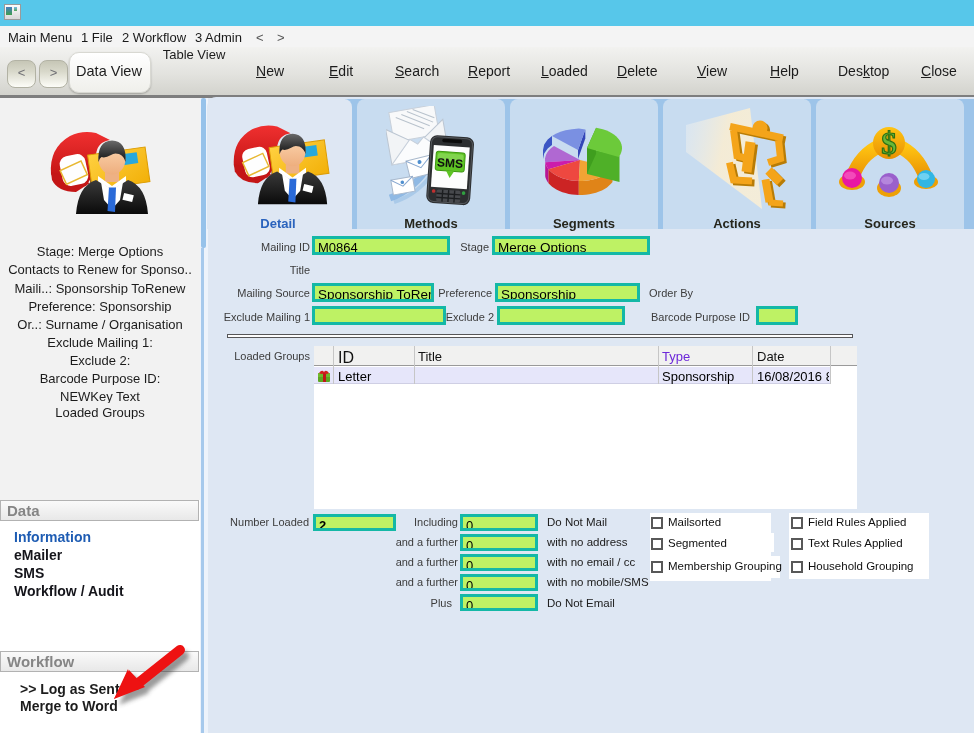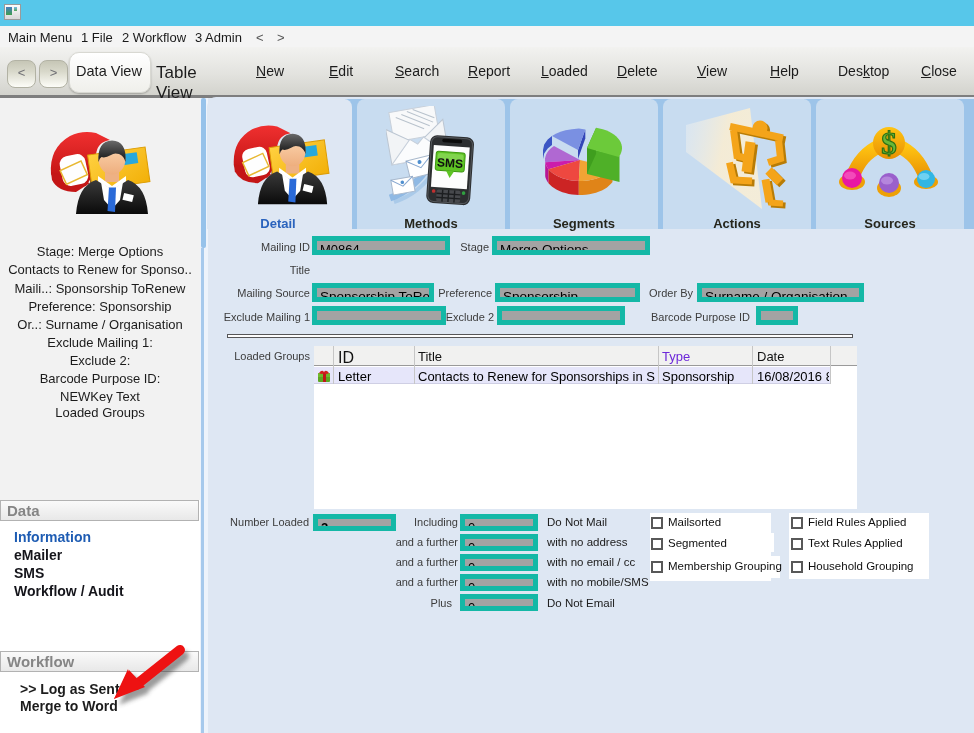--- a/index.html
+++ b/index.html
@@ -1,20 +1,20 @@
 <!DOCTYPE html>
 <html><head>
 <meta charset="utf-8">
 <style>
 html,body{margin:0;padding:0}
 #root{position:relative;width:974px;height:733px;overflow:hidden;
   font-family:"Liberation Sans",sans-serif;background:#dee7f3}
 .abs{position:absolute}
 .lbl{position:absolute;font-size:11px;color:#3c3c3c;text-align:right;white-space:nowrap}
-.inp{position:absolute;background:#a3a3a3;border:5px solid #14b8a6;font-size:13px;color:#000;
+.inp{position:absolute;background:#bef264;border:3px solid #14b8a6;font-size:13px;color:#000;
   white-space:nowrap;overflow:hidden;line-height:18px;padding-left:3px;box-sizing:border-box}
 .tablbl{position:absolute;font-size:13px;font-weight:bold;color:#26261c;text-align:center;width:148px}
 .sbline{position:absolute;width:200px;text-align:center;font-size:13px;color:#1c1c1c;
   height:13px;line-height:13.5px;overflow:hidden;white-space:nowrap}
 .mitem{position:absolute;font-size:13px;color:#1a1a1a;white-space:nowrap}
 .titem{position:absolute;font-size:14px;color:#1c1c1c;white-space:nowrap;top:63px}
 .cbx{position:absolute;width:12px;height:12px;background:#fff;border:2px solid #585858;box-sizing:border-box}
 .cbl{position:absolute;font-size:11.5px;color:#101010;white-space:nowrap}
 .nlb{position:absolute;font-size:11.5px;color:#202020;white-space:nowrap}
 </style>
@@ -37,21 +37,21 @@
 <div class="mitem" style="left:277px;top:30px;color:#555">&gt;</div>
 
 <div class="abs" style="left:0;top:47px;width:974px;height:48px;background:linear-gradient(#f2f2f0,#e3e3df 55%,#d3d3cd)"></div>
 <div class="abs" style="left:0;top:95px;width:974px;height:3px;background:#7e7e7e"></div>
 
 <div class="abs" style="left:7px;top:60px;width:27px;height:26px;border-radius:8px;background:linear-gradient(#c6c6b6,#d8d8ca 40%,#fdfdf8);border:1px solid #b2b2a4;color:#6f6f74;text-align:center;font-size:13px;line-height:24px">&lt;</div>
 <div class="abs" style="left:39px;top:60px;width:27px;height:26px;border-radius:8px;background:linear-gradient(#c6c6b6,#d8d8ca 40%,#fdfdf8);border:1px solid #b2b2a4;color:#6f6f74;text-align:center;font-size:13px;line-height:24px">&gt;</div>
 
 <div class="abs" style="left:69px;top:52px;width:80px;height:39px;border-radius:10px;background:linear-gradient(#ffffff,#efefeb);box-shadow:0 1px 2px rgba(0,0,0,0.25);border:1px solid #d8d8d2"></div>
 <div class="abs" style="left:69px;top:63px;width:80px;text-align:center;font-size:14.5px;color:#1c1c1c">Data View</div>
-<div class="abs" style="left:156px;top:63px;width:76px;font-size:17px;color:#1c1c1c">Table View</div>
+<div class="abs" style="left:156px;top:47px;width:76px;text-align:center;font-size:13px;color:#1c1c1c">Table View</div>
 <div class="titem" style="left:256px"><u>N</u>ew</div>
 <div class="titem" style="left:329px"><u>E</u>dit</div>
 <div class="titem" style="left:395px"><u>S</u>earch</div>
 <div class="titem" style="left:468px"><u>R</u>eport</div>
 <div class="titem" style="left:541px"><u>L</u>oaded</div>
 <div class="titem" style="left:617px"><u>D</u>elete</div>
 <div class="titem" style="left:697px"><u>V</u>iew</div>
 <div class="titem" style="left:770px"><u>H</u>elp</div>
 <div class="titem" style="left:838px">Des<u>k</u>top</div>
 <div class="titem" style="left:921px"><u>C</u>lose</div>
@@ -112,21 +112,20 @@
 <div class="lbl" style="left:400px;top:241px;width:89px">Stage</div>
 <div class="inp" style="left:492px;top:236px;width:158px;height:19px;font-size:13.5px">Merge Options</div>
 
 <div class="lbl" style="left:200px;top:264px;width:110px">Title</div>
 
 <div class="lbl" style="left:200px;top:287px;width:110px">Mailing Source</div>
 <div class="inp" style="left:312px;top:283px;width:122px;height:19px;font-size:13.5px">Sponsorship ToRen</div>
 <div class="lbl" style="left:400px;top:287px;width:92px">Preference</div>
 <div class="inp" style="left:495px;top:283px;width:145px;height:19px;font-size:13.5px">Sponsorship</div>
 <div class="lbl" style="left:600px;top:287px;width:93px">Order By</div>
-<div class="inp" style="left:697px;top:283px;width:167px;height:19px;font-size:13.5px">Surname / Organisation</div>
 
 <div class="lbl" style="left:200px;top:311px;width:110px">Exclude Mailing 1</div>
 <div class="inp" style="left:312px;top:306px;width:134px;height:19px"></div>
 <div class="lbl" style="left:400px;top:311px;width:94px">Exclude 2</div>
 <div class="inp" style="left:497px;top:306px;width:128px;height:19px"></div>
 <div class="lbl" style="left:600px;top:311px;width:150px">Barcode Purpose ID</div>
 <div class="inp" style="left:756px;top:306px;width:42px;height:19px"></div>
 
 <div class="abs" style="left:227px;top:334px;width:626px;height:4px;background:#fdfdfd;border:1px solid #565658;box-sizing:border-box"></div>
 
@@ -145,21 +144,20 @@
 <div class="abs" style="left:662px;top:349px;font-size:13px;color:#6d28d9">Type</div>
 <div class="abs" style="left:757px;top:349px;font-size:13px;color:#111">Date</div>
 
 <svg class="abs" style="left:317px;top:369px" width="14" height="14" viewBox="0 0 14 14">
   <rect x="1" y="4" width="12" height="9" rx="1" fill="#5da621"></rect>
   <rect x="1" y="4" width="12" height="4" fill="#6fba2c"></rect>
   <rect x="6" y="4" width="3" height="9" fill="#c01818"></rect>
   <path d="M2,4 Q5,0 7,3 Q9,0 12,4 Q9,6 7,4 Q5,6 2,4Z" fill="#d42020"></path>
 </svg>
 <div class="abs" style="left:338px;top:369px;font-size:13px;color:#000">Letter</div>
-<div class="abs" style="left:418px;top:369px;font-size:13px;color:#000;width:239px;overflow:hidden;white-space:nowrap">Contacts to Renew for Sponsorships in S</div>
 <div class="abs" style="left:662px;top:369px;font-size:13px;color:#000">Sponsorship</div>
 <div class="abs" style="left:757px;top:369px;font-size:13px;color:#000;width:72px;overflow:hidden;white-space:nowrap">16/08/2016 8</div>
 
 <div class="lbl" style="left:200px;top:516px;width:109px">Number Loaded</div>
 <div class="inp" style="left:313px;top:514px;width:83px;height:17px;font-weight:bold">2</div>
 <div class="lbl" style="left:350px;top:516px;width:108px">Including</div>
 <div class="inp" style="left:460px;top:514px;width:78px;height:17px">0</div>
 <div class="nlb" style="left:547px;top:516px">Do Not Mail</div>
 <div class="lbl" style="left:350px;top:536px;width:108px">and a further</div>
 <div class="inp" style="left:460px;top:534px;width:78px;height:17px">0</div>

